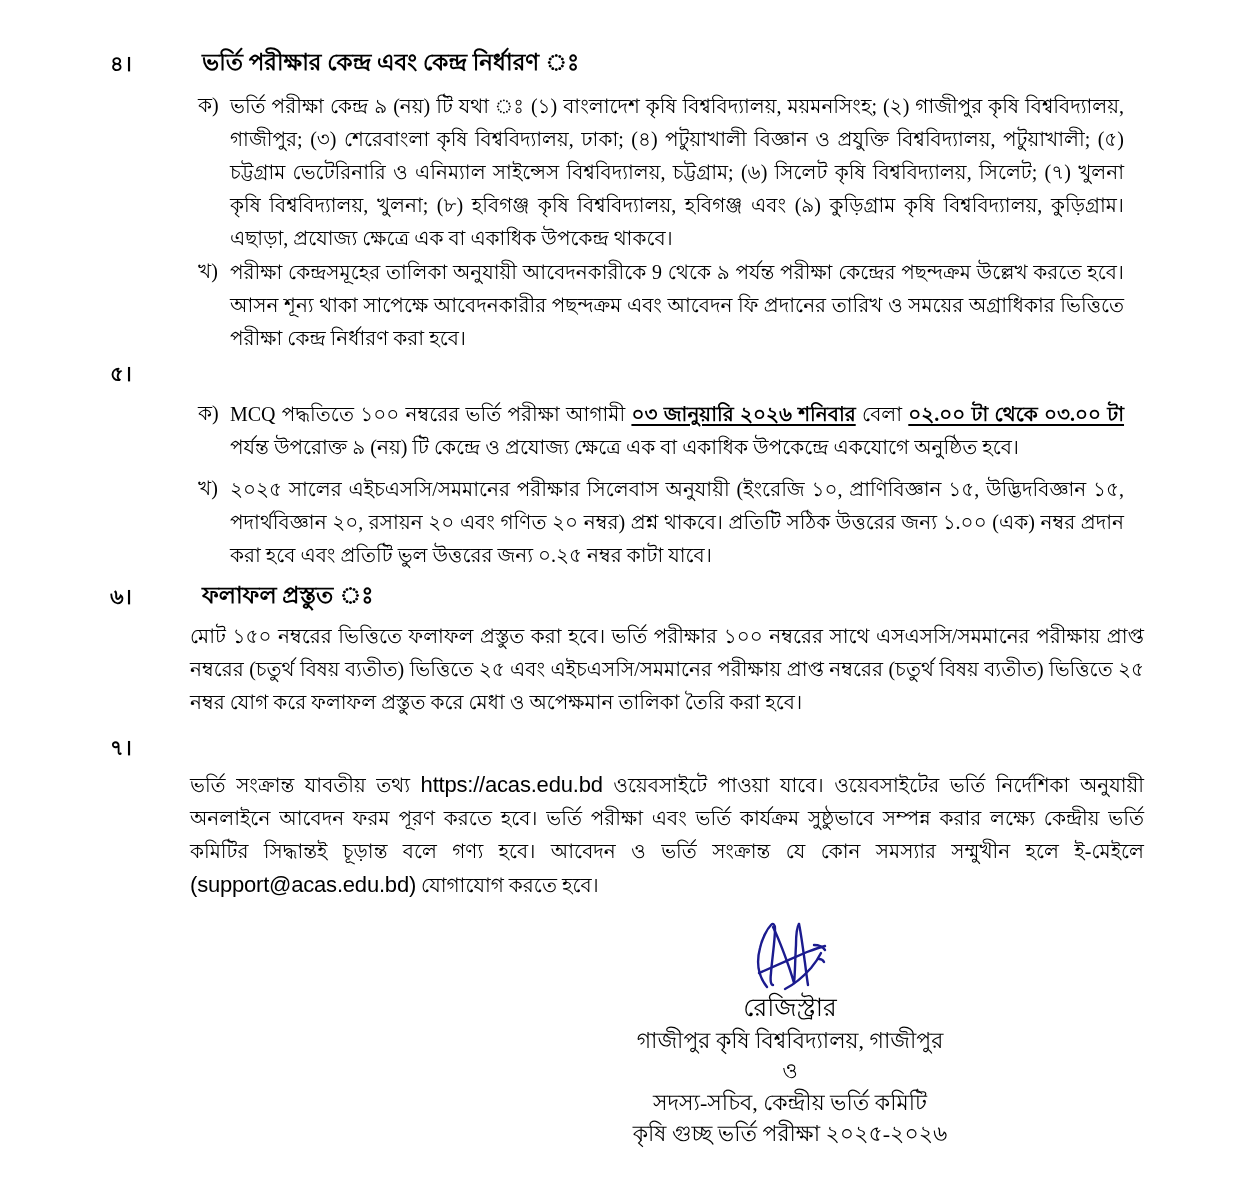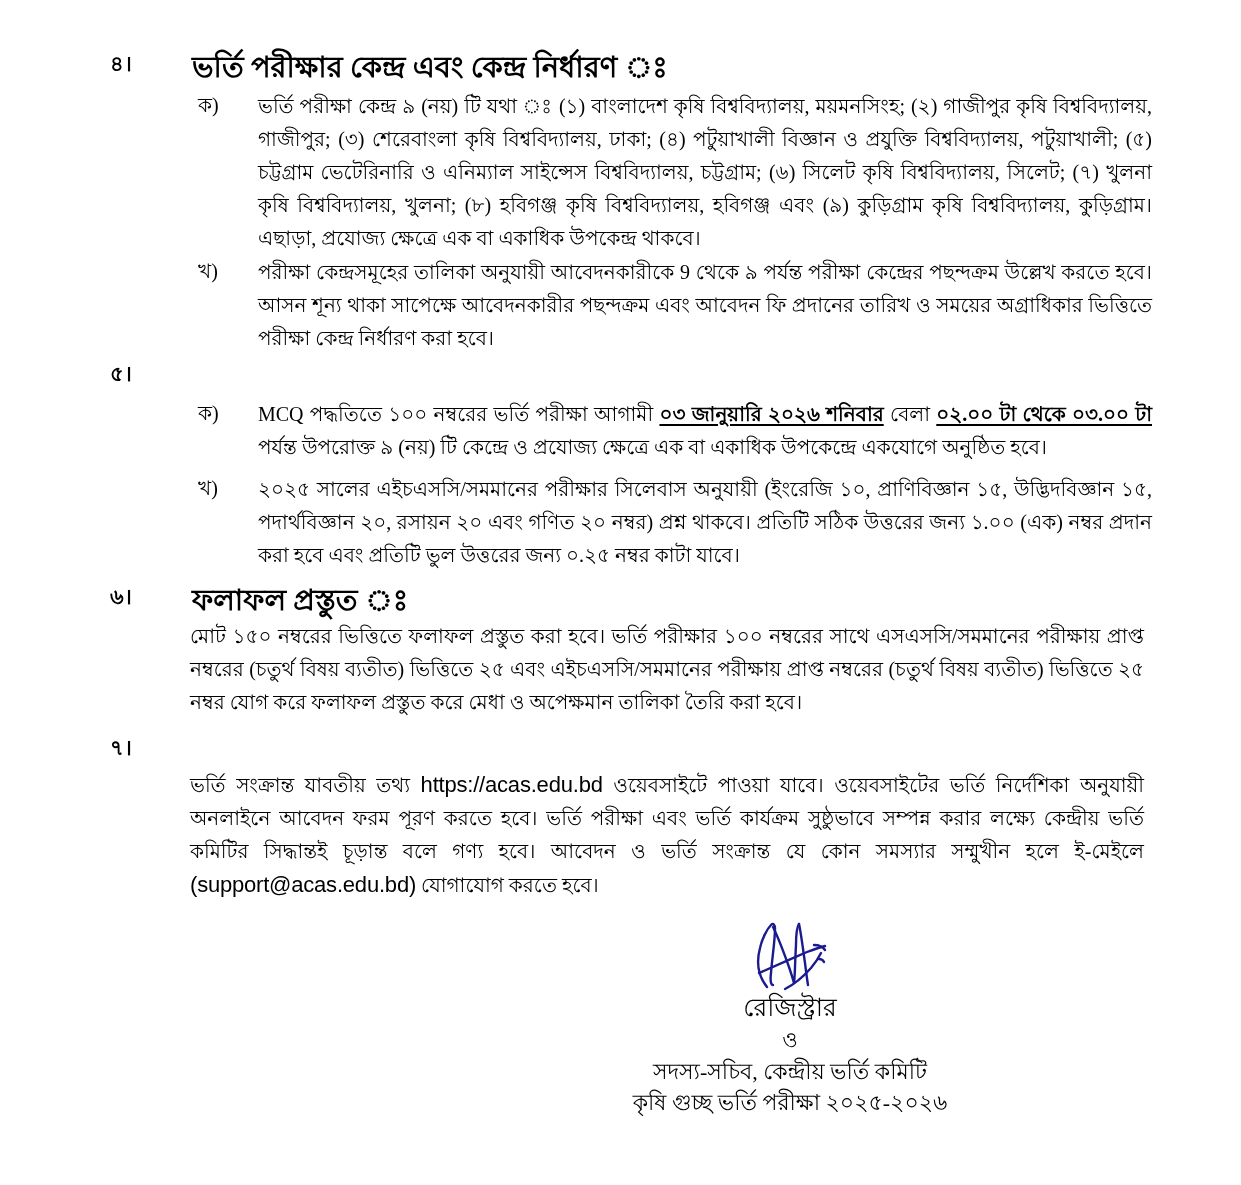--- a/index.html
+++ b/index.html
@@ -29,40 +29,40 @@
     position: absolute;
     left: 110px;
     width: 80px;
     text-align: left;
     font-size: 21px;
     font-weight: bold;
     letter-spacing: 0.5px;
   }
   .sec-head {
     position: absolute;
-    left: 192px;
-    font-size: 29px;
+    left: 202px;
+    font-size: 23px;
     font-weight: bold;
     white-space: nowrap;
   }
 
   .item {
     position: absolute;
     left: 198px;
     width: 954px;
   }
   .item-marker {
     position: absolute;
     left: 0;
     top: 0;
     width: 52px;
     font-size: 20px;
   }
   .item-body {
-    margin-left: 60px;
+    margin-left: 32px;
     width: 894px;
     font-size: 20px;
     line-height: 33px;
     text-align: justify;
     text-justify: inter-word;
   }
 
   .plain-para {
     position: absolute;
     left: 190px;
@@ -165,18 +165,19 @@
                  C80 62, 80 46, 81 30 C81 20, 82 12, 84 9"></path>
         <path d="M84 9 C86 18, 88 34, 90 48 C91 56, 92 64, 93 70"></path>
         <path d="M44 58 C58 52, 76 44, 92 37 C100 34, 106 32, 110 31"></path>
         <path d="M70 74 C78 70, 88 62, 96 53 C101 47, 104 42, 106 38"></path>
         <path d="M99 30 C104 30, 108 32, 110 35"></path>
         <path d="M104 44 C106 44, 108 45, 109 47"></path>
       </g>
     </svg>
 
     <div class="sign-line title">রেজিস্ট্রার</div>
+    <div class="sign-line">গাজীপুর কৃষি বিশ্ববিদ্যালয়, গাজীপুর</div>
     <div class="sign-line small">ও</div>
     <div class="sign-line">সদস্য-সচিব, কেন্দ্রীয় ভর্তি কমিটি</div>
     <div class="sign-line">কৃষি গুচ্ছ ভর্তি পরীক্ষা ২০২৫-২০২৬</div>
   </div>
 
 </div>
 
 </body></html>

